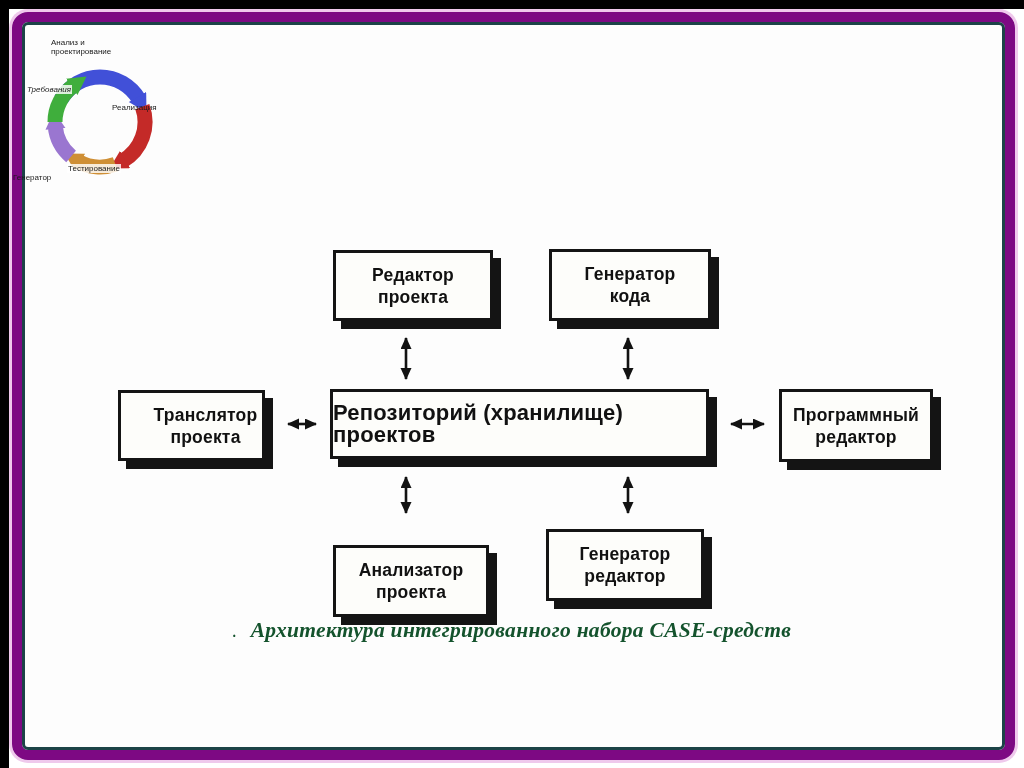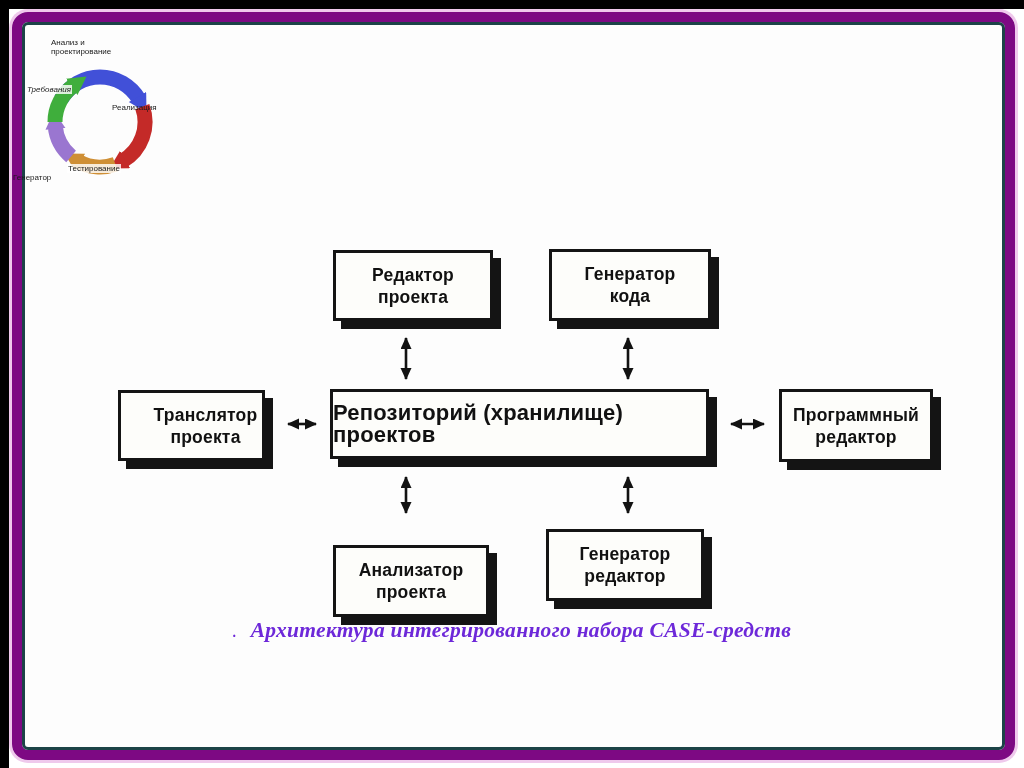--- a/index.html
+++ b/index.html
@@ -50,21 +50,21 @@
   .b-repository{left:330px;top:389px;width:379px;height:70px;font-size:22px;}
   .b-progeditor{left:779px;top:389px;width:154px;height:73px;}
   .b-analyzer{left:333px;top:529px;width:156px;height:72px;margin-top:16px;}
   .b-reportgen{left:546px;top:529px;width:158px;height:72px;}
   
   .connectors{position:absolute;left:0;top:0;width:1024px;height:768px;pointer-events:none;}
   
   .caption{
     position:absolute;left:0;top:618px;width:1024px;text-align:center;
     font-family:"Liberation Serif",serif;font-style:italic;font-weight:700;
-    font-size:21.5px;color:#6d28d9;letter-spacing:.3px;
+    font-size:21.5px;color:#14532d;letter-spacing:.3px;
   }
   .caption .mark{margin-right:14px;font-size:14px;}
 </style>
 </head>
 <body>
 
 <div id="slide">
 
   <div class="edge-top"></div>
   <div class="edge-left"></div>

